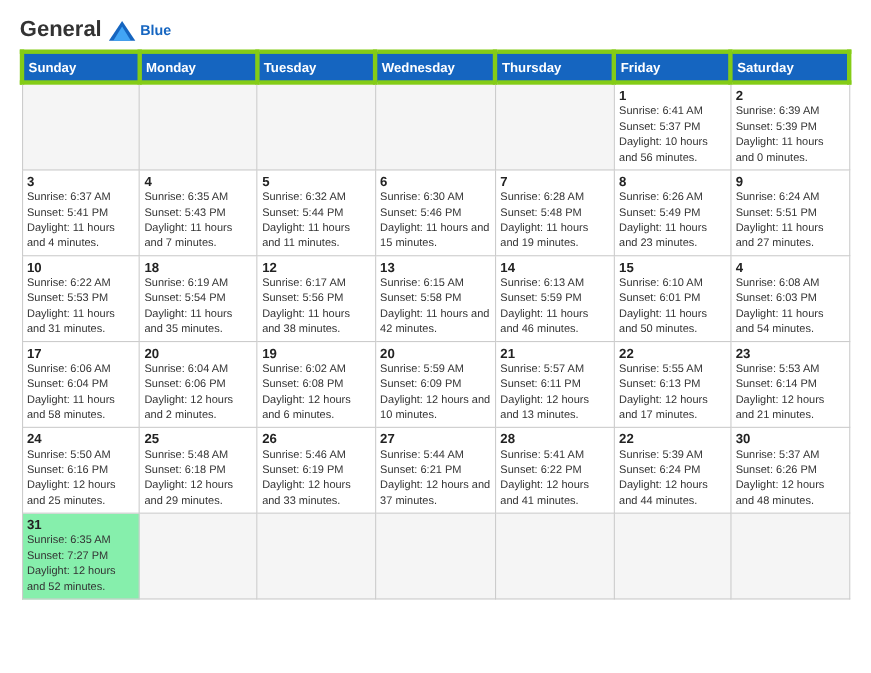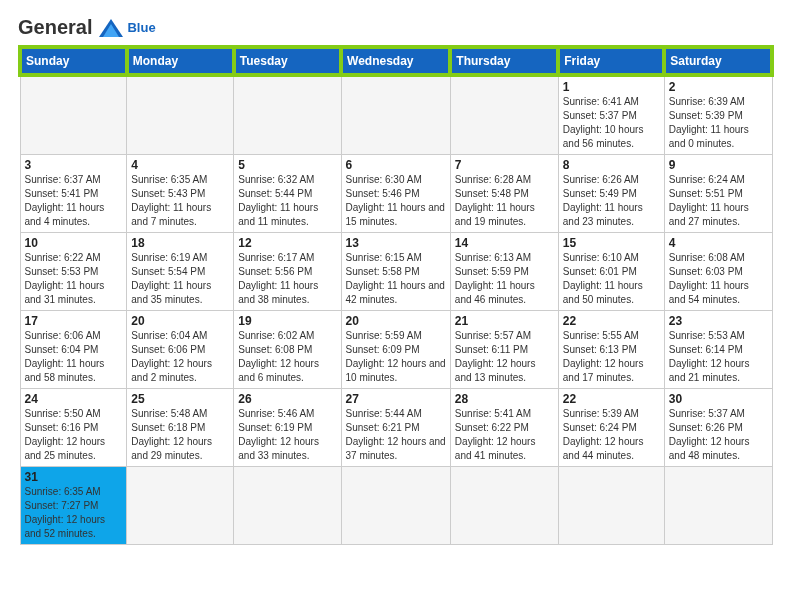--- a/index.html
+++ b/index.html
@@ -99,21 +99,21 @@
     }
     .day-info {
       font-size: 10px;
       color: #333;
       line-height: 1.4;
     }
     .last-row td {
       background: #f5f5f5;
     }
     .last-row td.has-data {
-      background: #0ea5e9;
+      background: #86efac;
     }
   </style>
 </head>
 <body>
 
 <div class="page">
   <div class="header-area">
     <div class="logo-area">
       <div class="logo-text">
         <span class="logo-general">General</span>

